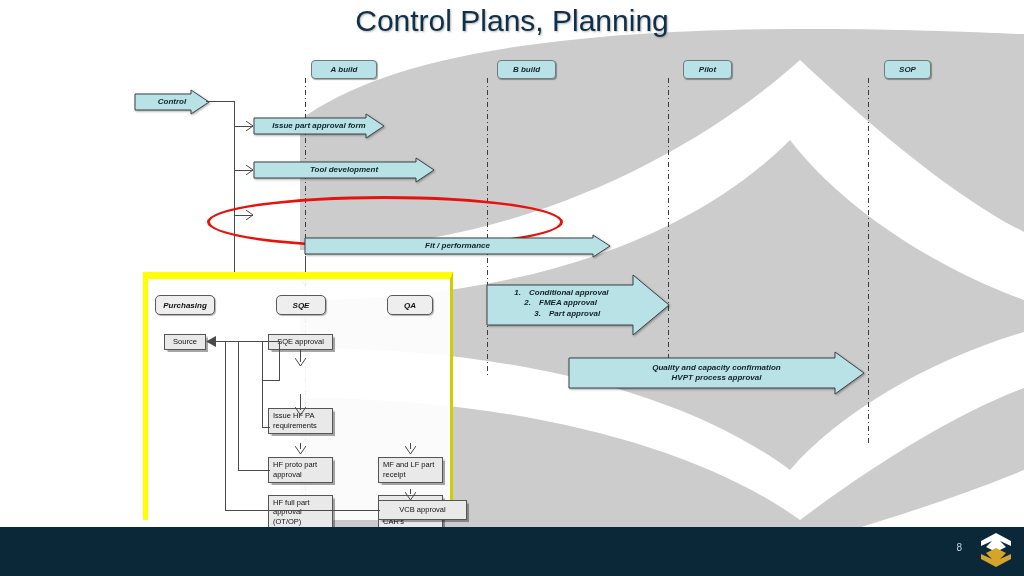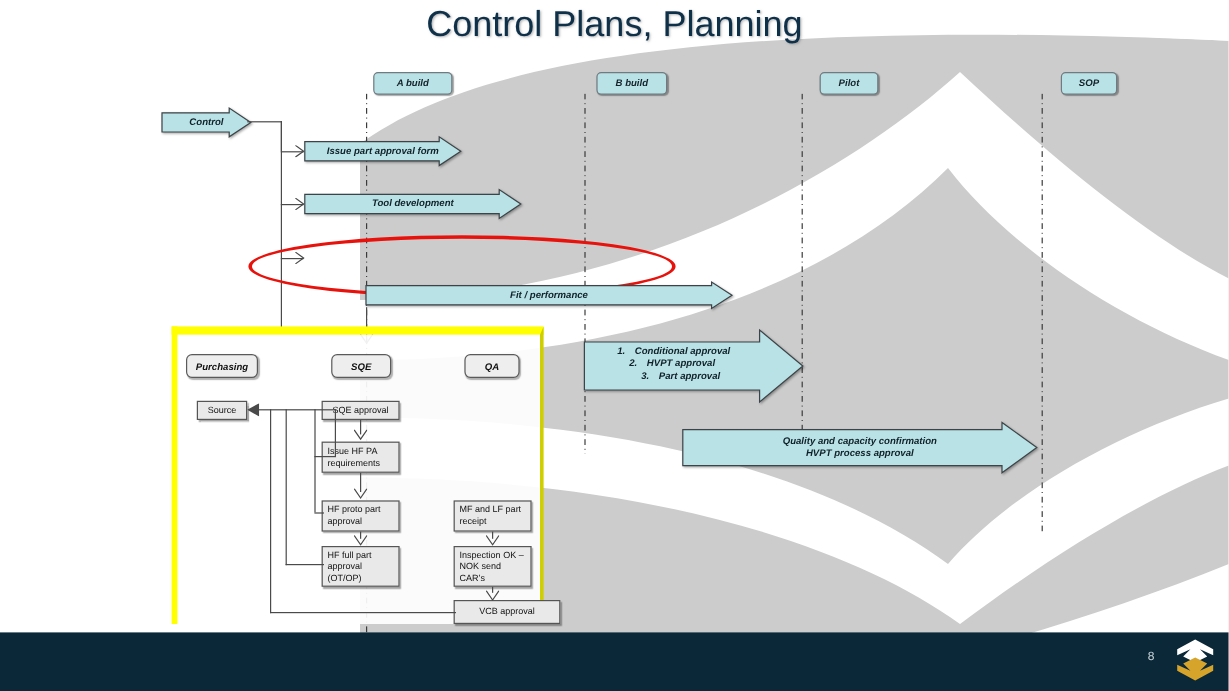--- a/index.html
+++ b/index.html
@@ -101,21 +101,21 @@
     background:#e9e9e9;
     border:1px solid #555;
     box-shadow:1.5px 1.5px 1px rgba(0,0,0,.35);
     font-size:7.5px;color:#111;
     display:flex;align-items:center;
     padding:2px 4px;
     box-sizing:border-box;
     line-height:1.28;
   }
   .pbox.center{justify-content:center;text-align:center;}
-  .pbox.left{justify-content:flex-start;text-align:left;}
+  .pbox.left{justify-content:flex-start;text-align:left;margin-top:40px;}
 
   
   .conn{position:absolute;background:#4a4a4a;}
   .conn.h{height:1px;}
   .conn.v{width:1px;}
 
   
   .ellipse{
     position:absolute;
     border:3.5px solid #e8120c;
@@ -229,21 +229,21 @@
 
   <div class="arrowbox" style="left:487px;top:275px;width:182px;height:60px;">
     <svg width="182" height="60" viewBox="0 0 182 60">
       <polygon points="0,10 146,10 146,0 182,30 146,60 146,50 0,50" fill="#b8e2e5" stroke="#3d4347" stroke-width="1" style="filter:drop-shadow(1.5px 1.5px 1px rgba(0,0,0,.35))"></polygon>
     </svg>
     <div class="arrowlabel numbered" style="padding-top:13px;padding-left:18px;">
       <span class="nrow">
         <i class="nnum">1.</i><i>Conditional approval</i>
       </span>
       <span class="nrow" style="padding-left:10px;">
-        <i class="nnum">2.</i><i>HVPT approval</i>
+        <i class="nnum">2.</i><i>FMEA approval</i>
       </span>
       <span class="nrow" style="padding-left:20px;">
         <i class="nnum">3.</i><i>Part approval</i>
       </span>
     </div>
   </div>
 
   <div class="arrowbox" style="left:569px;top:352px;width:295px;height:42px;">
     <svg width="295" height="42" viewBox="0 0 295 42">
       <polygon points="0,6 266,6 266,0 295,21 266,42 266,36 0,36" fill="#b8e2e5" stroke="#3d4347" stroke-width="1" style="filter:drop-shadow(1.5px 1.5px 1px rgba(0,0,0,.35))"></polygon>

